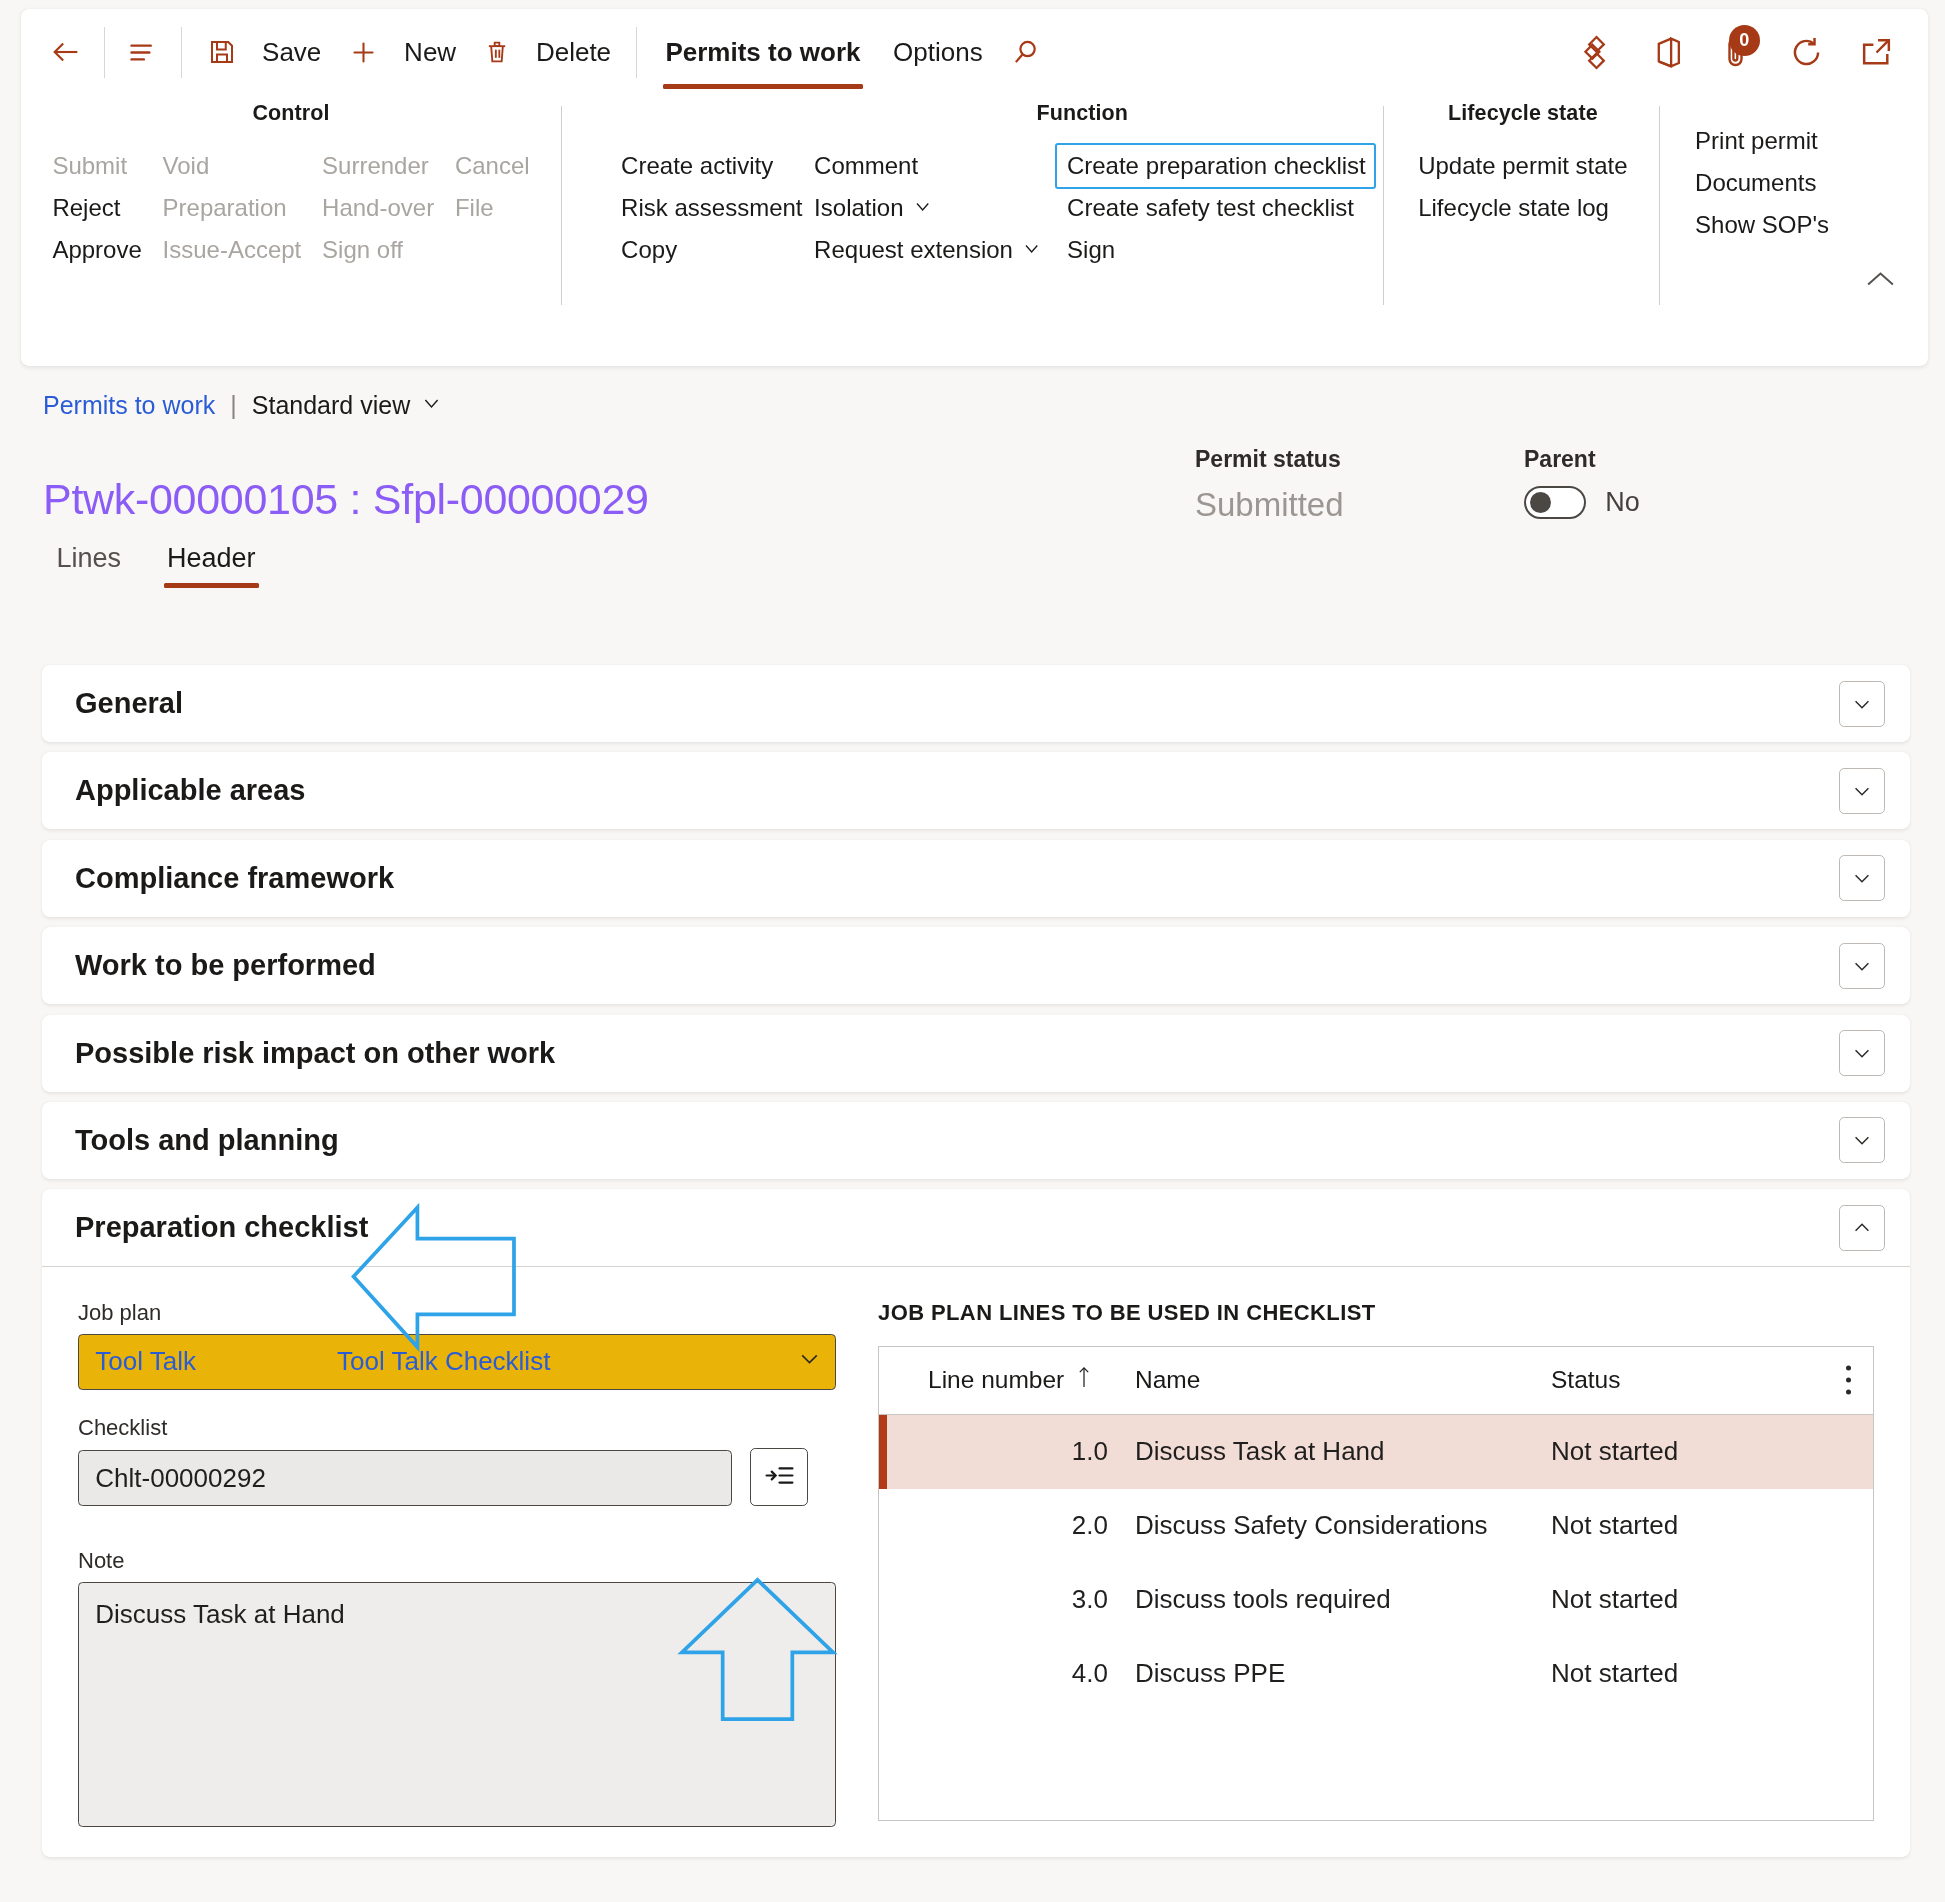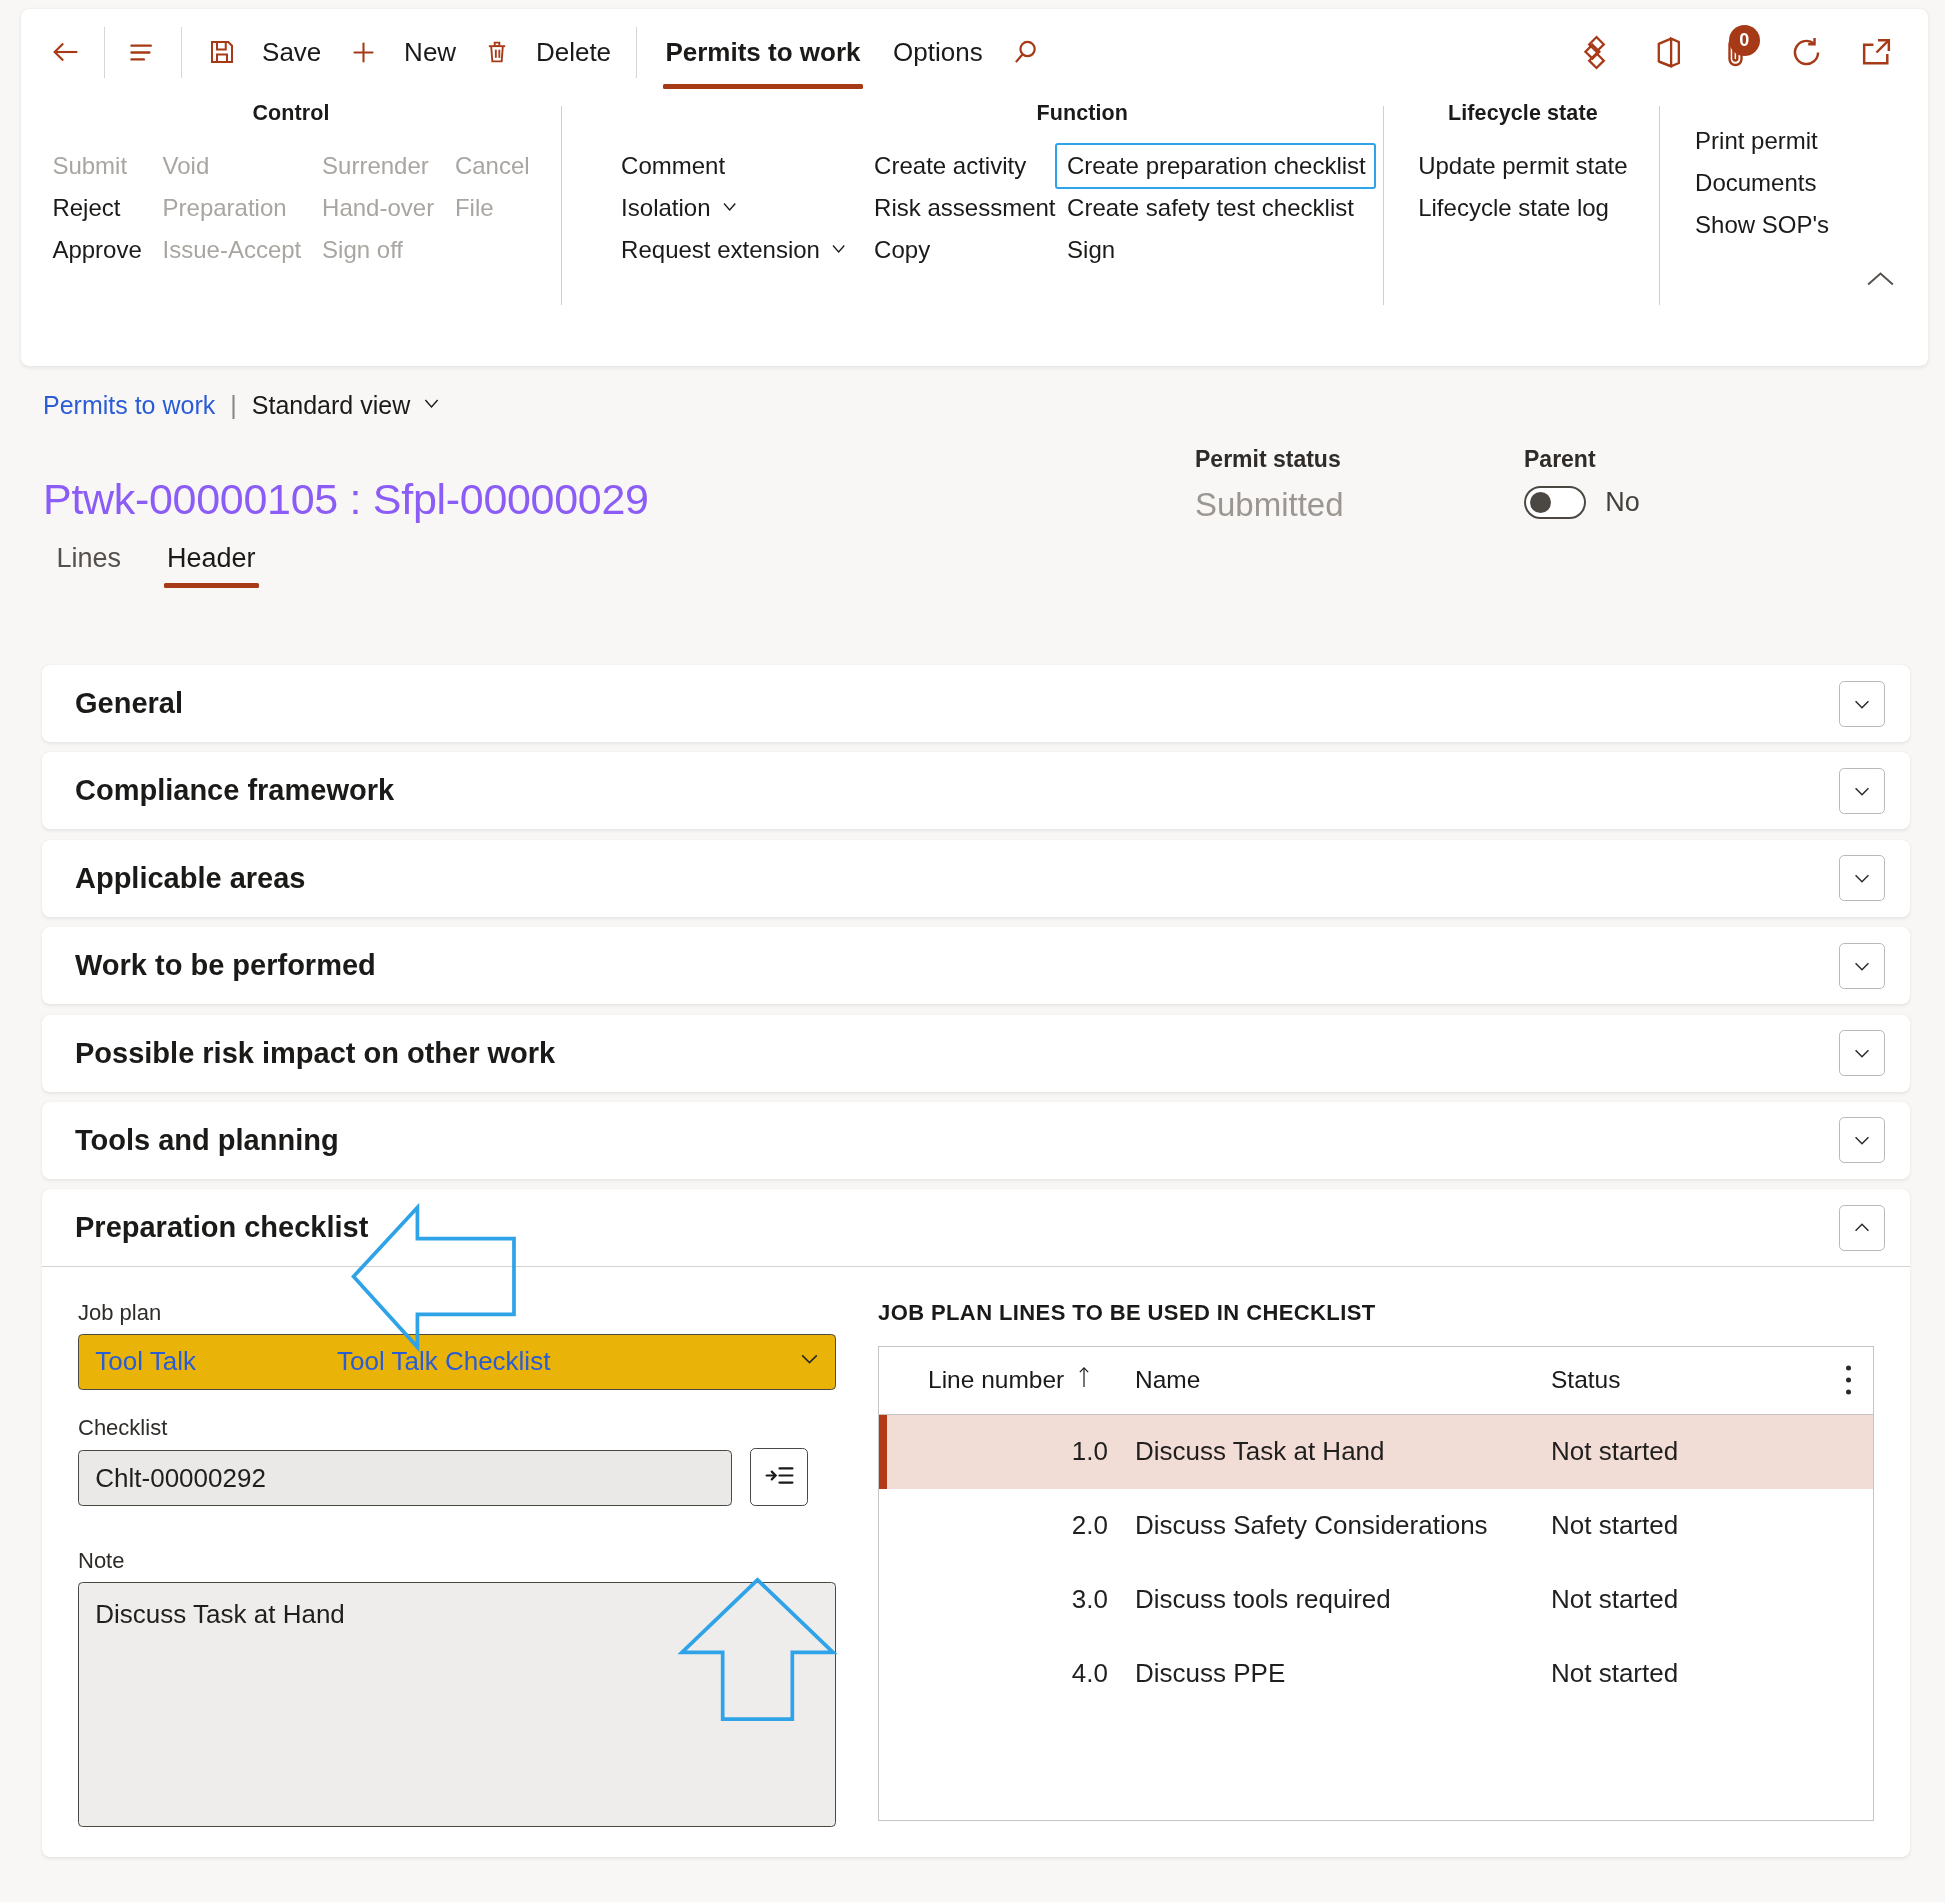--- a/index.html
+++ b/index.html
@@ -377,51 +377,51 @@
             </div>
         </div>
       </div>
     </div>
 
     <div class="rsep"></div>
 
     <div class="rgroup" style="padding-left:49px;padding-right:7.4px;">
       <div class="rgroup-title" style="margin-left:178px;">Function</div>
       <div class="rgroup-body">
+        <div class="rcol" style="width:193px;">
+          <div class="ritem">
+              <span>Create activity</span>
+            </div>
+          <div class="ritem">
+              <span>Risk assessment</span>
+            </div>
+          <div class="ritem">
+              <span>Copy</span>
+            </div>
+        </div>
         <div class="rcol" style="width:253px;">
           <div class="ritem">
               <span>Comment</span>
             </div>
           <div class="ritem">
             <span>Isolation</span>
             <span>
               <svg width="19.3" height="19.3" viewBox="0 0 24 24" fill="none" stroke="#1b1a19" stroke-width="1.7">
                   <path d="M5 8l7 8 7-8"></path>
                 </svg>
             </span>
           </div>
           <div class="ritem">
             <span>Request extension</span>
             <span>
               <svg width="19.3" height="19.3" viewBox="0 0 24 24" fill="none" stroke="#1b1a19" stroke-width="1.7">
                   <path d="M5 8l7 8 7-8"></path>
                 </svg>
             </span>
           </div>
-        </div>
-        <div class="rcol" style="width:193px;">
-          <div class="ritem">
-              <span>Create activity</span>
-            </div>
-          <div class="ritem">
-              <span>Risk assessment</span>
-            </div>
-          <div class="ritem">
-              <span>Copy</span>
-            </div>
         </div>
         <div class="rcol" style="width:319px;">
           <div class="ritem highlight">
               <span>Create preparation checklist</span>
             </div>
           <div class="ritem">
               <span>Create safety test checklist</span>
             </div>
           <div class="ritem">
               <span>Sign</span>
@@ -520,32 +520,32 @@
       <div class="chev-btn">
         <svg width="22" height="22" viewBox="0 0 24 24" fill="none" stroke="#2b2926" stroke-width="1.6">
             <path d="M5 9l7 7 7-7"></path>
           </svg>
       </div>
     </div>
   </div>
 
   <div class="section">
     <div class="section-head">
-      <div class="section-title">Compliance framework</div>
+      <div class="section-title">Applicable areas</div>
       <div class="chev-btn">
         <svg width="22" height="22" viewBox="0 0 24 24" fill="none" stroke="#2b2926" stroke-width="1.6">
             <path d="M5 9l7 7 7-7"></path>
           </svg>
       </div>
     </div>
   </div>
 
   <div class="section">
     <div class="section-head">
-      <div class="section-title">Applicable areas</div>
+      <div class="section-title">Compliance framework</div>
       <div class="chev-btn">
         <svg width="22" height="22" viewBox="0 0 24 24" fill="none" stroke="#2b2926" stroke-width="1.6">
             <path d="M5 9l7 7 7-7"></path>
           </svg>
       </div>
     </div>
   </div>
 
   <div class="section">
     <div class="section-head">

